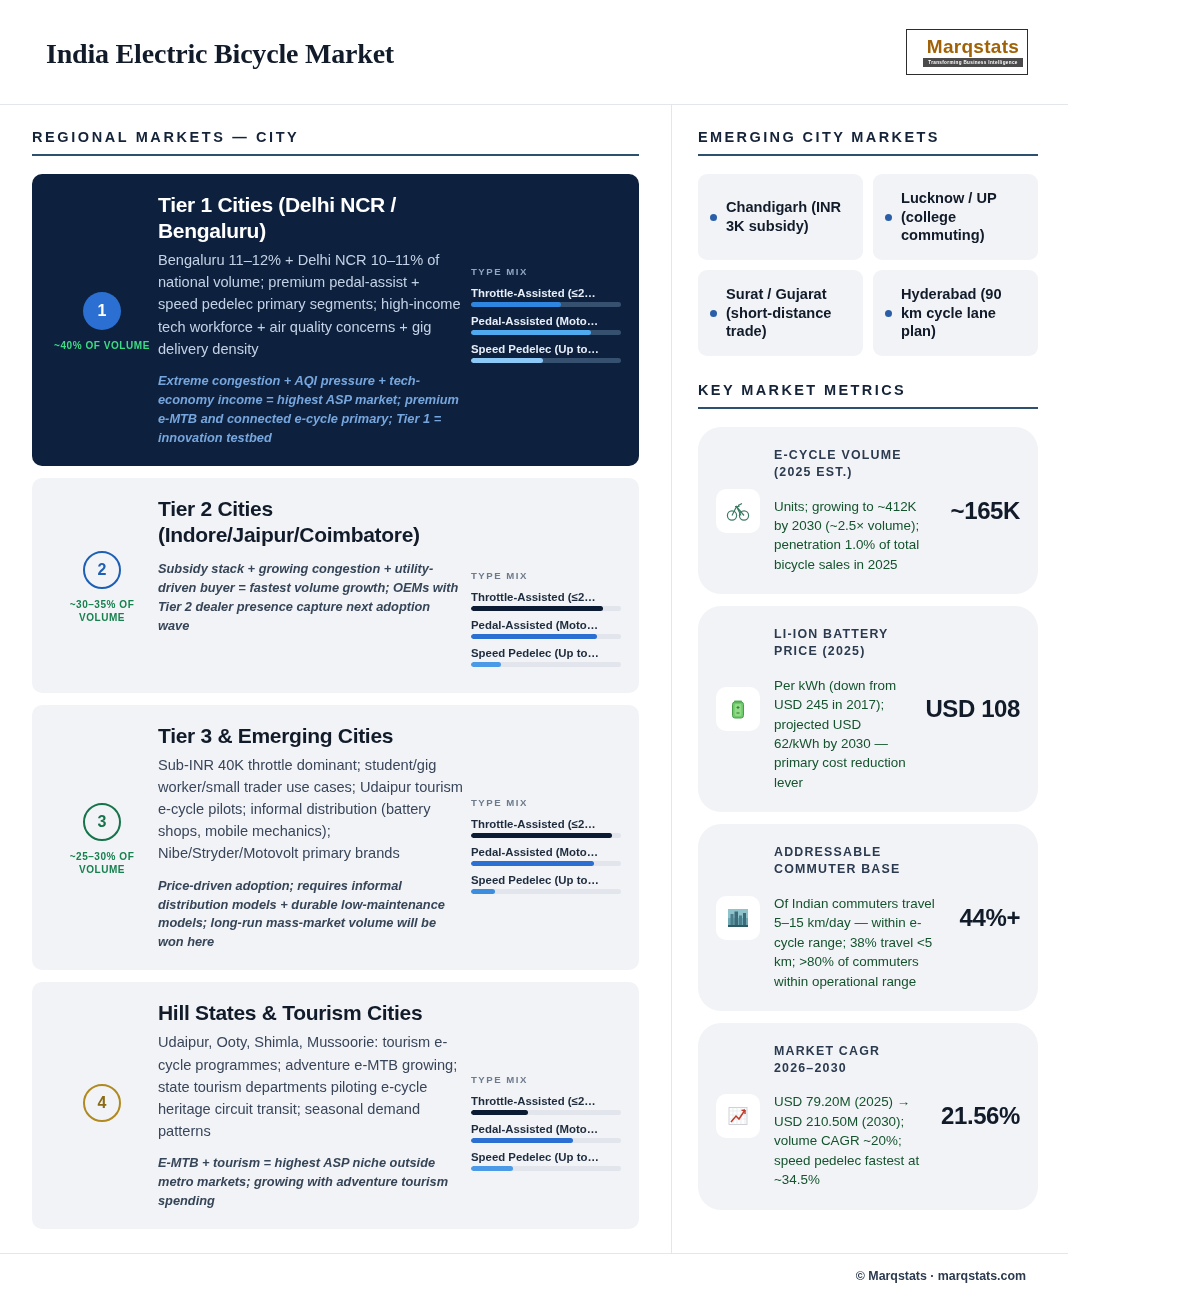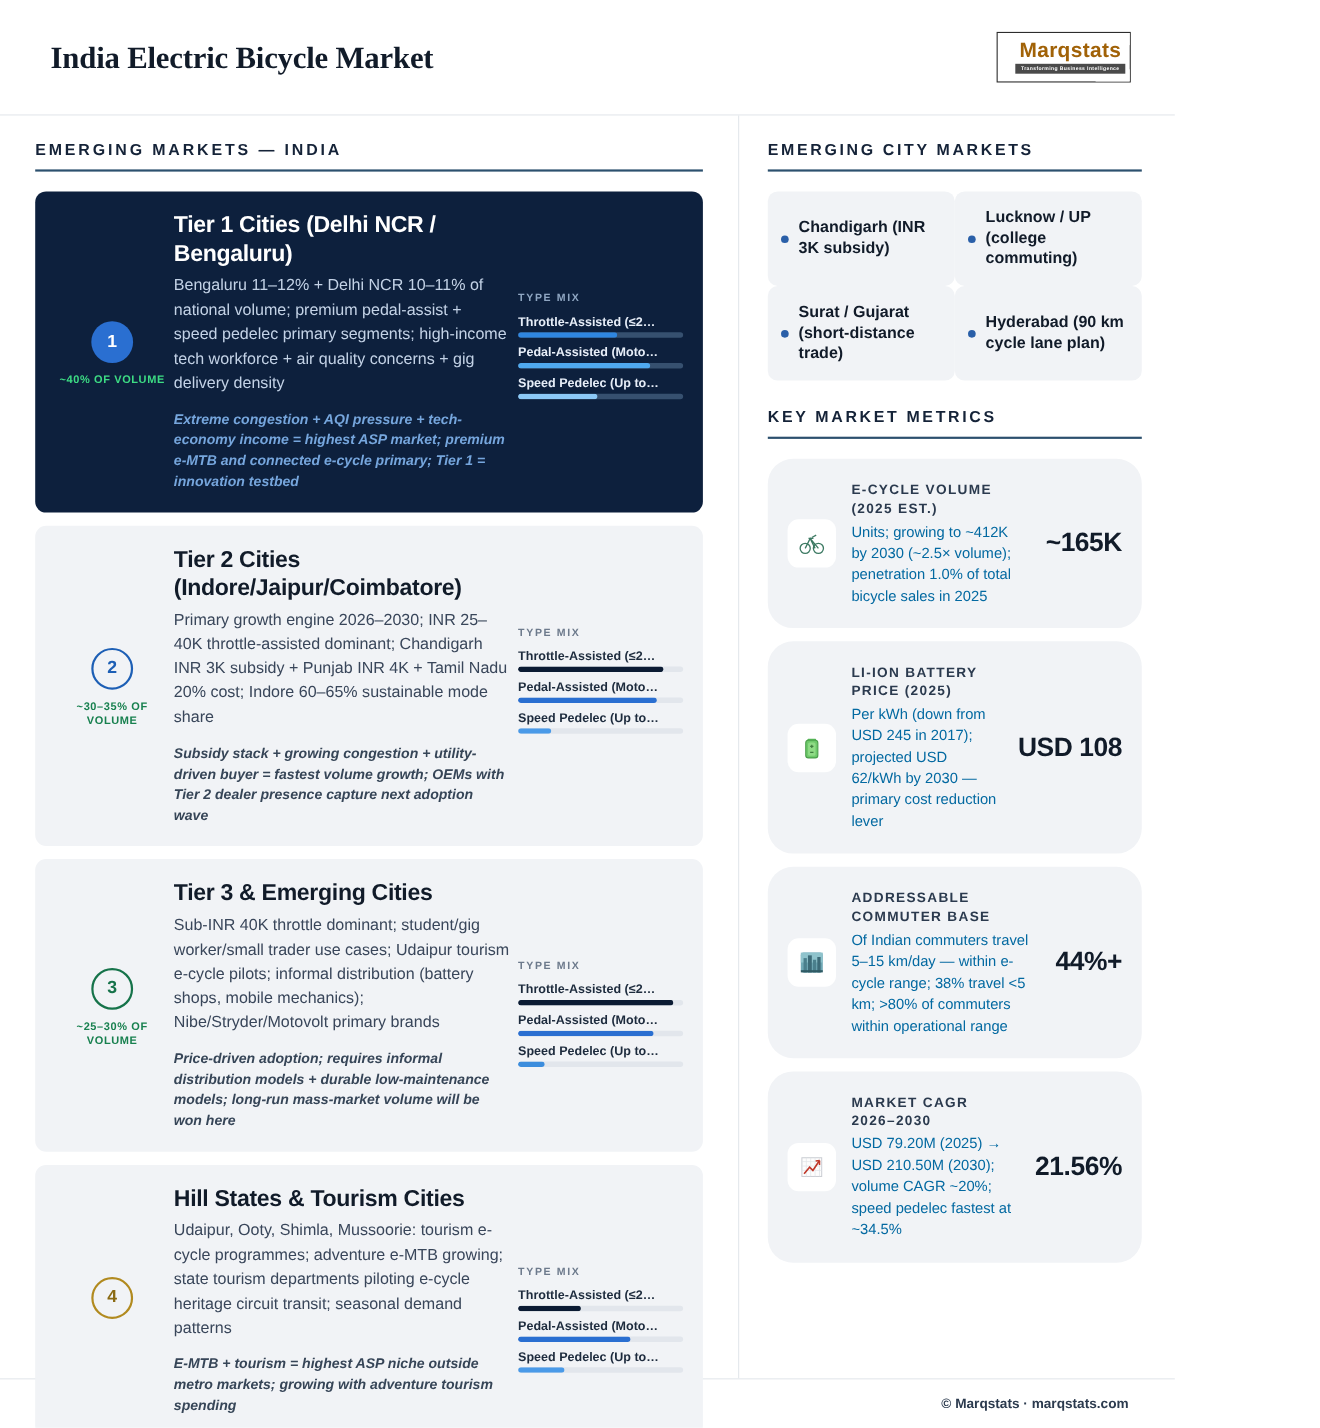--- a/index.html
+++ b/index.html
@@ -228,20 +228,21 @@
     overflow: hidden;
   }
   .card.dark .mix-track { background: #36506f; }
   .mix-fill { height: 100%; border-radius: 3px; }
 
   
   .chips {
     margin-top: 18px;
     display: grid;
     grid-template-columns: 1fr 1fr;
+    gap: 10px;
   }
   .chip {
     background: #f1f3f6;
     border-radius: 9px;
     padding: 15px 14px 15px 12px;
     display: flex;
     align-items: center;
     gap: 9px;
     min-height: 67px;
   }
@@ -283,23 +284,23 @@
   }
   .metric-body { flex: 1; min-width: 0; }
   .metric-label {
     font-size: 12.4px;
     font-weight: bold;
     letter-spacing: 1.2px;
     color: #2b3a4e;
     line-height: 1.35;
   }
   .metric-desc {
-    margin-top: 3px;
+    margin-top: 16px;
     font-size: 13.4px;
-    color: #0369a1;
+    color: #14532d;
     line-height: 1.45;
   }
   .metric-value {
     font-size: 24px;
     font-weight: bold;
     color: #111b29;
     white-space: nowrap;
     letter-spacing: -0.4px;
     padding-left: 4px;
   }
@@ -333,21 +334,21 @@
       <div class="logo-mask"></div>
       <div class="logo-mask2"></div>
       <div class="logo-word">Marqstats</div>
       <div class="logo-tag">Transforming Business Intelligence</div>
     </div>
   </div>
 
   <div class="body">
 
     <div class="col-left">
-      <div class="section-head">EMERGING MARKETS — INDIA</div>
+      <div class="section-head">REGIONAL MARKETS — CITY</div>
       <div class="cards">
 
         <div class="card dark">
           <div class="badge-col">
             <div class="badge filled">1</div>
             <div class="vol-label on-dark">~40% OF VOLUME</div>
           </div>
           <div class="main-col">
             <div class="card-title">Tier 1 Cities (Delhi NCR / Bengaluru)</div>
             <div class="card-desc">Bengaluru 11–12% + Delhi NCR 10–11% of national volume; premium pedal-assist + speed pedelec primary segments; high-income tech workforce + air quality concerns + gig delivery density</div>
@@ -376,21 +377,20 @@
           </div>
         </div>
 
         <div class="card">
           <div class="badge-col">
             <div class="badge ring-blue">2</div>
             <div class="vol-label">~30–35% OF VOLUME</div>
           </div>
           <div class="main-col">
             <div class="card-title">Tier 2 Cities (Indore/Jaipur/Coimbatore)</div>
-            <div class="card-desc">Primary growth engine 2026–2030; INR 25–40K throttle-assisted dominant; Chandigarh INR 3K subsidy + Punjab INR 4K + Tamil Nadu 20% cost; Indore 60–65% sustainable mode share</div>
             <div class="card-note">Subsidy stack + growing congestion + utility-driven buyer = fastest volume growth; OEMs with Tier 2 dealer presence capture next adoption wave</div>
           </div>
           <div class="mix-col">
             <div class="mix-head">TYPE MIX</div>
             <div class="mix-row">
               <div class="mix-label">Throttle-Assisted (≤2…</div>
               <div class="mix-track">
                   <div class="mix-fill" style="width:88%;background:#0b1b33"></div>
                 </div>
             </div>

